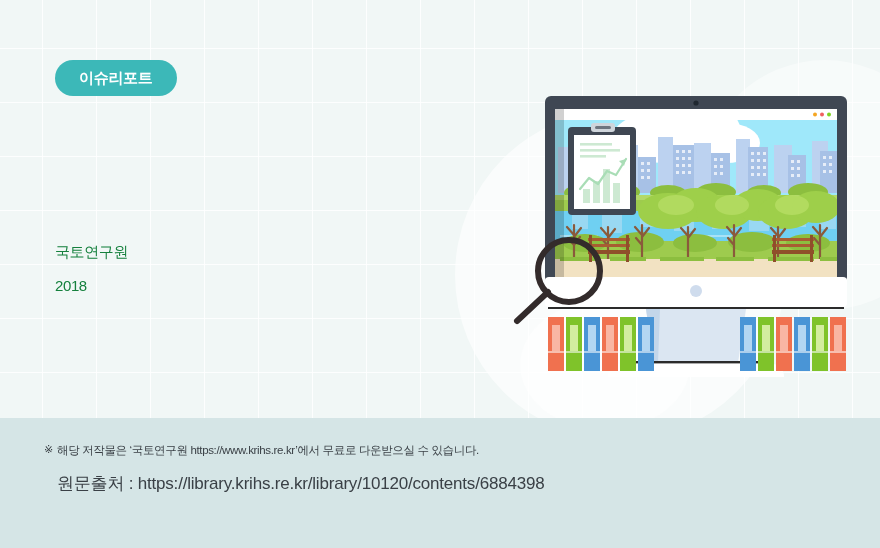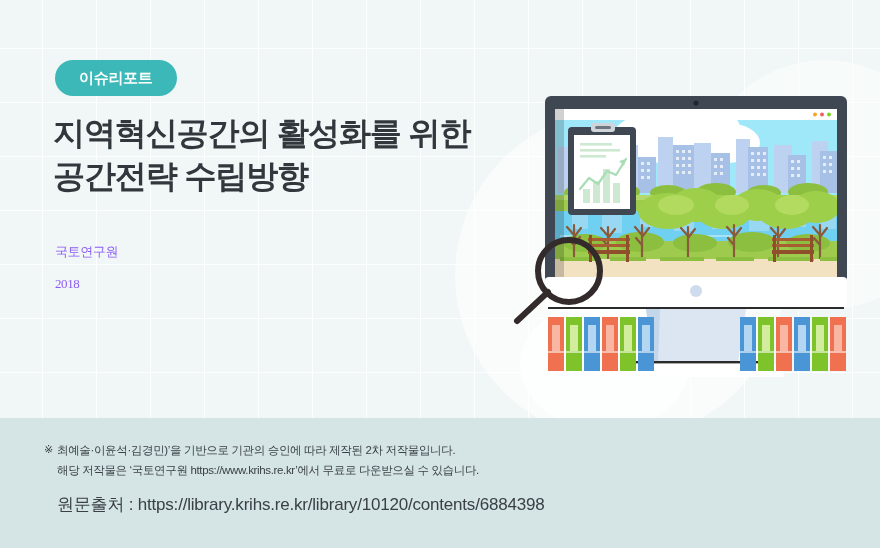--- a/index.html
+++ b/index.html
@@ -82,24 +82,23 @@
     line-height: 1.34;
     letter-spacing: -1.1px;
   }
   .title-line { display: block; }
 
   
   .meta {
     position: absolute;
     left: 55px;
     top: 243px;
-    color: #8b5cf6;
-    font-size: 13px;
+    color: #15803d;
+    font-size: 15px;
     letter-spacing: -0.4px;
-    font-family: Liberation Serif, serif;
   }
   .meta-line { display: block; margin-bottom: 15px; }
   .meta-line:last-child { margin-bottom: 0; }
 
   
   .footer {
     position: absolute;
     left: 0;
     top: 418px;
     width: 880px;
@@ -154,24 +153,20 @@
   <div class="blob blob-a"></div>
   <div class="blob blob-b"></div>
   <div class="blob blob-c"></div>
 
   <div class="main-area">
 
     <div class="badge">
       <span>이슈리포트</span>
     </div>
 
-    <div class="title">
-      <span class="title-line">지역혁신공간의 활성화를 위한</span>
-      <span class="title-line">공간전략 수립방향</span>
-    </div>
 
     <div class="meta">
       <span class="meta-line">국토연구원</span>
       <span class="meta-line">2018</span>
     </div>
 
     <div class="illus">
       <svg width="390" height="320" viewBox="0 0 390 320" xmlns="http://www.w3.org/2000/svg">
         <defs>
           <clipPath id="screenClip">
@@ -497,19 +492,18 @@
           <circle cx="79" cy="186" r="31" fill="none" stroke="#332b2b" stroke-width="6"></circle>
         </g>
       </svg>
     </div>
 
   </div>
 
   <div class="footer">
     <div class="footer-note">
       <span class="footer-star">※</span>
-      <span class="footer-line">최예술·이윤석·김경민)’을 기반으로 기관의 승인에 따라 제작된 2차 저작물입니다.</span>
       <span class="footer-line">해당 저작물은 ‘국토연구원 https://www.krihs.re.kr’에서 무료로 다운받으실 수 있습니다.</span>
     </div>
     <div class="footer-source">원문출처 : https://library.krihs.re.kr/library/10120/contents/6884398</div>
   </div>
 
 </div>
 
 </body></html>

